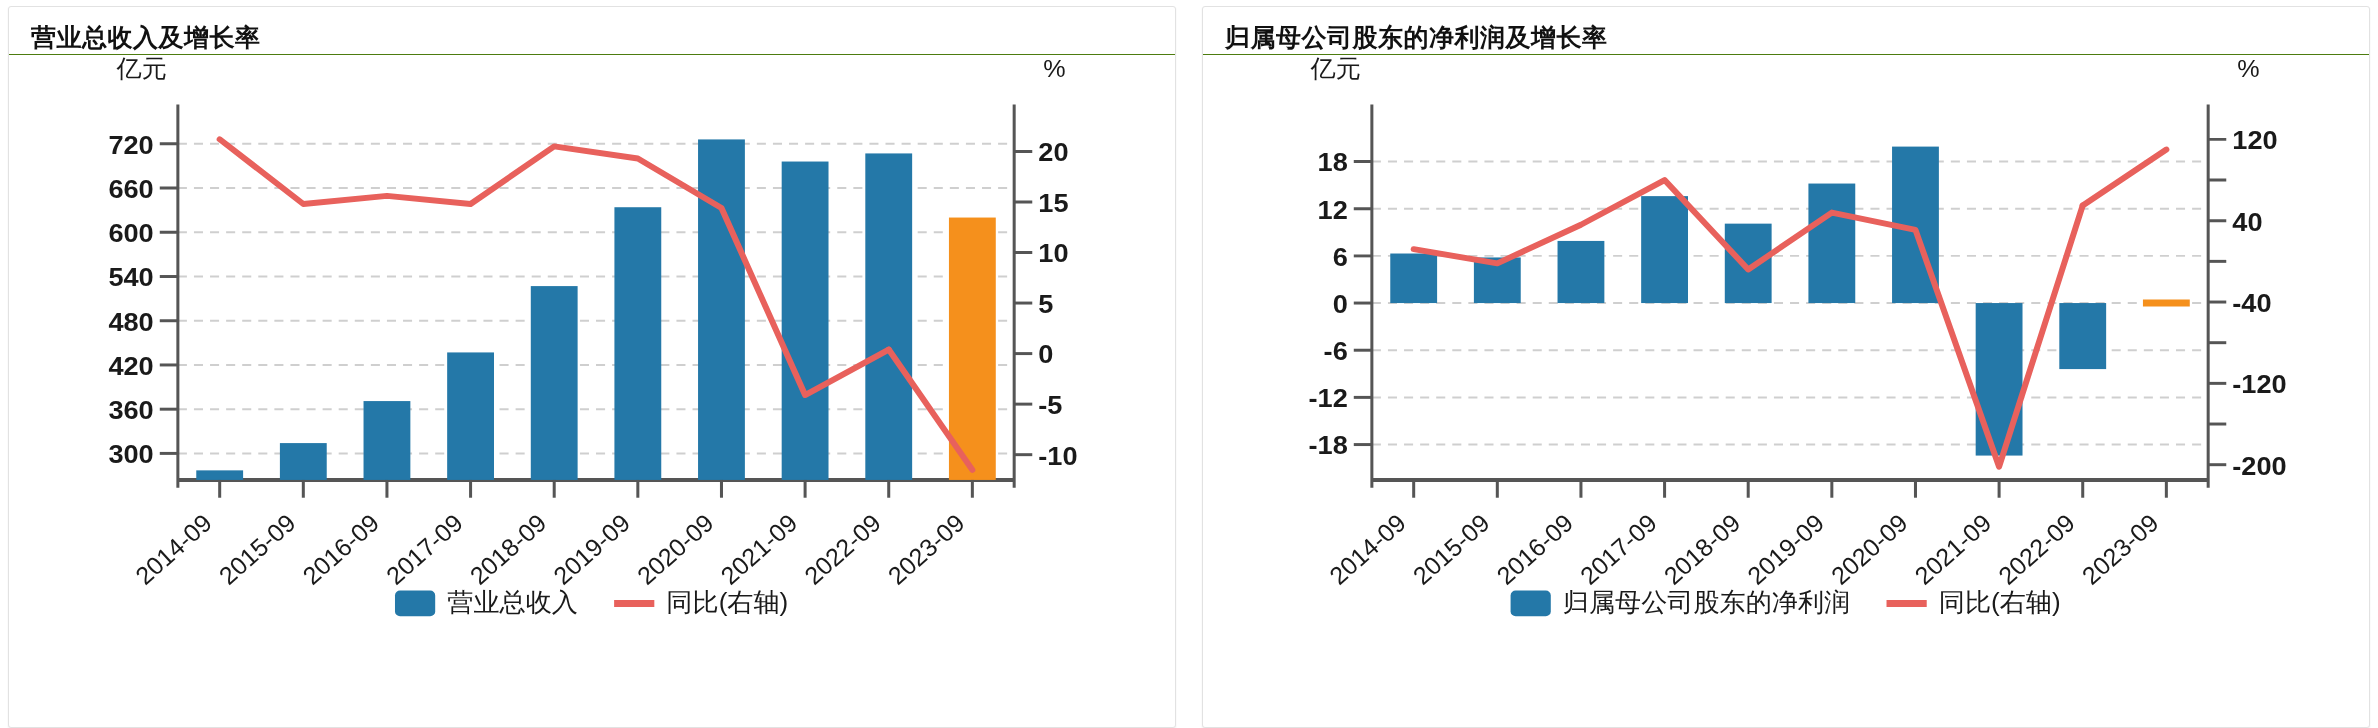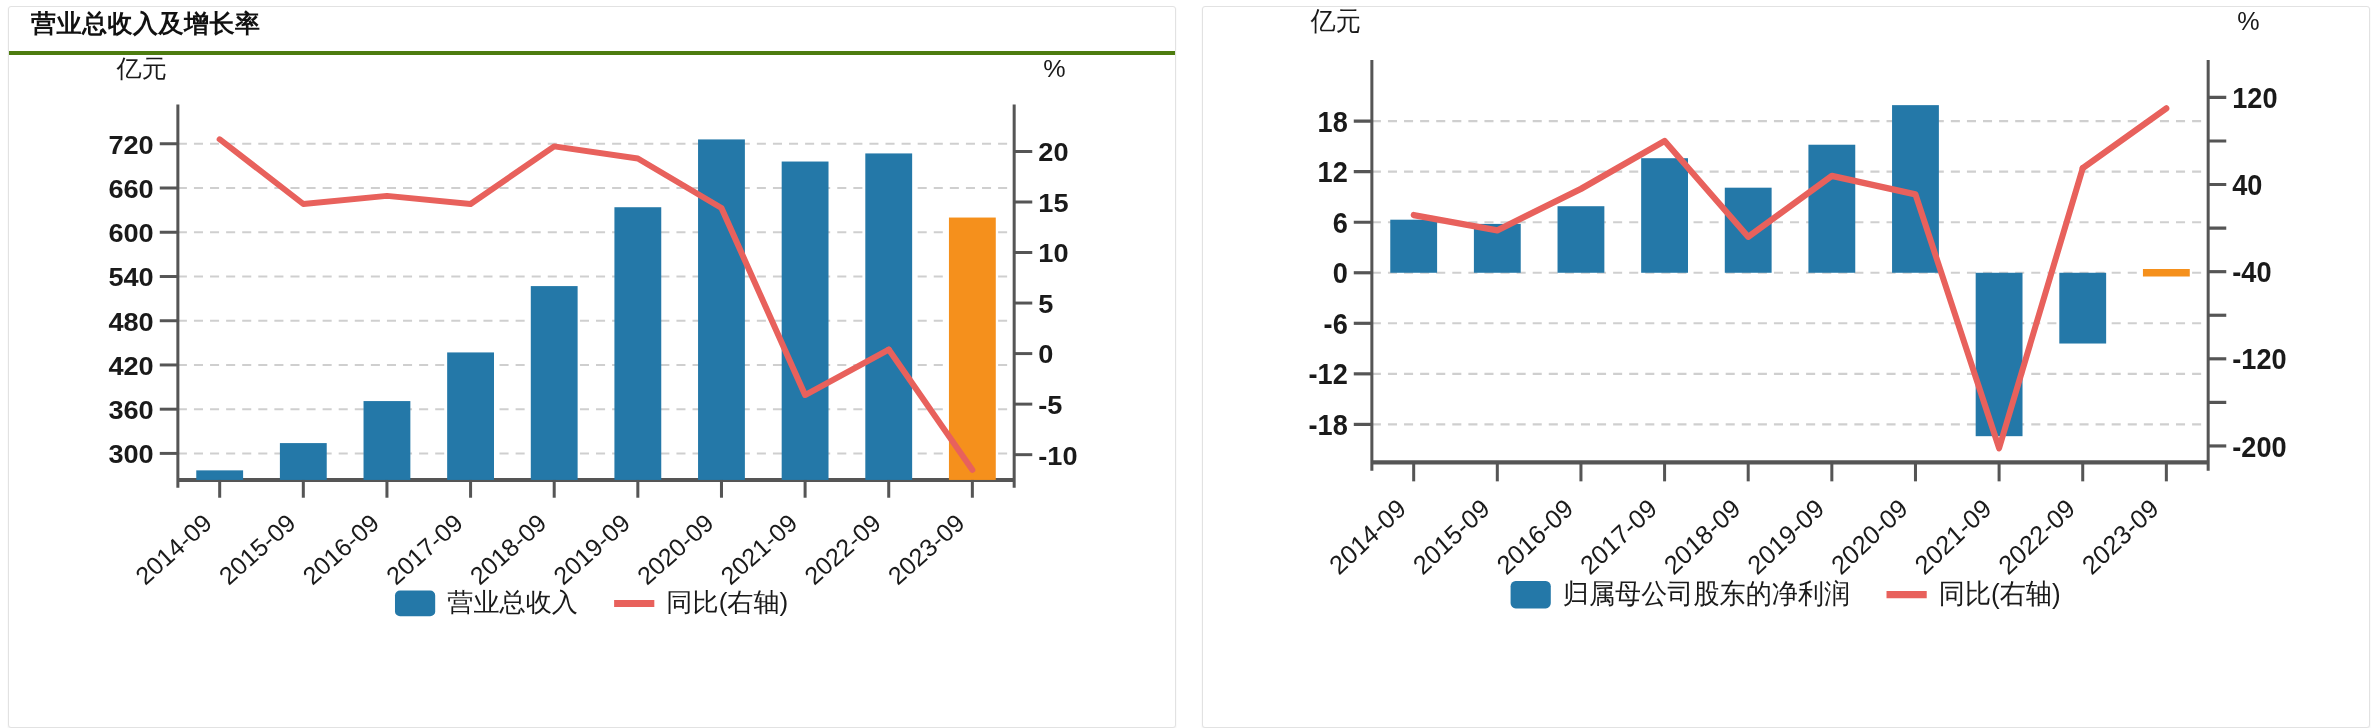--- a/index.html
+++ b/index.html
@@ -16,22 +16,22 @@
     border:1px solid #e2e2e2;
     border-radius:3px;
     box-shadow:0 1px 2px rgba(0,0,0,.07);
     display:flex;flex-direction:column;
     box-sizing:border-box;
     position:relative;
     overflow:hidden;
   }
   .panel-head{
     height:48px;min-height:48px;
-    border-bottom:4px solid #4d7c0f;
-    display:flex;align-items:flex-start;
+    border-bottom:1px solid #4d7c0f;
+    display:flex;align-items:flex-end;
     padding-left:22px;
     box-sizing:border-box;
   }
   .panel-title{
     font-size:25px;font-weight:bold;color:#111;
     letter-spacing:.5px;
     font-family:"DejaVu Sans","Liberation Sans",sans-serif;
   }
   .panel-body{flex:1 1 auto;position:relative;}
   .chart{position:absolute;inset:0;}
@@ -137,20 +137,23 @@
               <text x="436" y="563" text-anchor="start" class="legend-lbl">营业总收入</text>
               <line x1="602" x2="642" y1="555" y2="555" stroke="#E8615C" stroke-width="7"></line>
               <text x="654" y="563" text-anchor="start" class="legend-lbl">同比(右轴)</text>
             </g>
           </svg>
       </div>
     </div>
   </section>
 
   <section class="panel">
+    <div class="panel-head">
+      <span class="panel-title">归属母公司股东的净利润及增长率</span>
+    </div>
     <div class="panel-body">
       <div class="chart">
         <svg viewBox="0 0 1160 680" preserveAspectRatio="none" id="svg1">
             <g>
               <line x1="168" x2="1000" y1="107.80000000000001" y2="107.80000000000001" stroke="#cfcfcf" stroke-width="2" stroke-dasharray="9 7"></line>
               <line x1="168" x2="1000" y1="155.5333333333333" y2="155.5333333333333" stroke="#cfcfcf" stroke-width="2" stroke-dasharray="9 7"></line>
               <line x1="168" x2="1000" y1="203.26666666666668" y2="203.26666666666668" stroke="#cfcfcf" stroke-width="2" stroke-dasharray="9 7"></line>
               <line x1="168" x2="1000" y1="251" y2="251" stroke="#cfcfcf" stroke-width="2" stroke-dasharray="9 7"></line>
               <line x1="168" x2="1000" y1="298.73333333333335" y2="298.73333333333335" stroke="#cfcfcf" stroke-width="2" stroke-dasharray="9 7"></line>
               <line x1="168" x2="1000" y1="346.4666666666667" y2="346.4666666666667" stroke="#cfcfcf" stroke-width="2" stroke-dasharray="9 7"></line>

